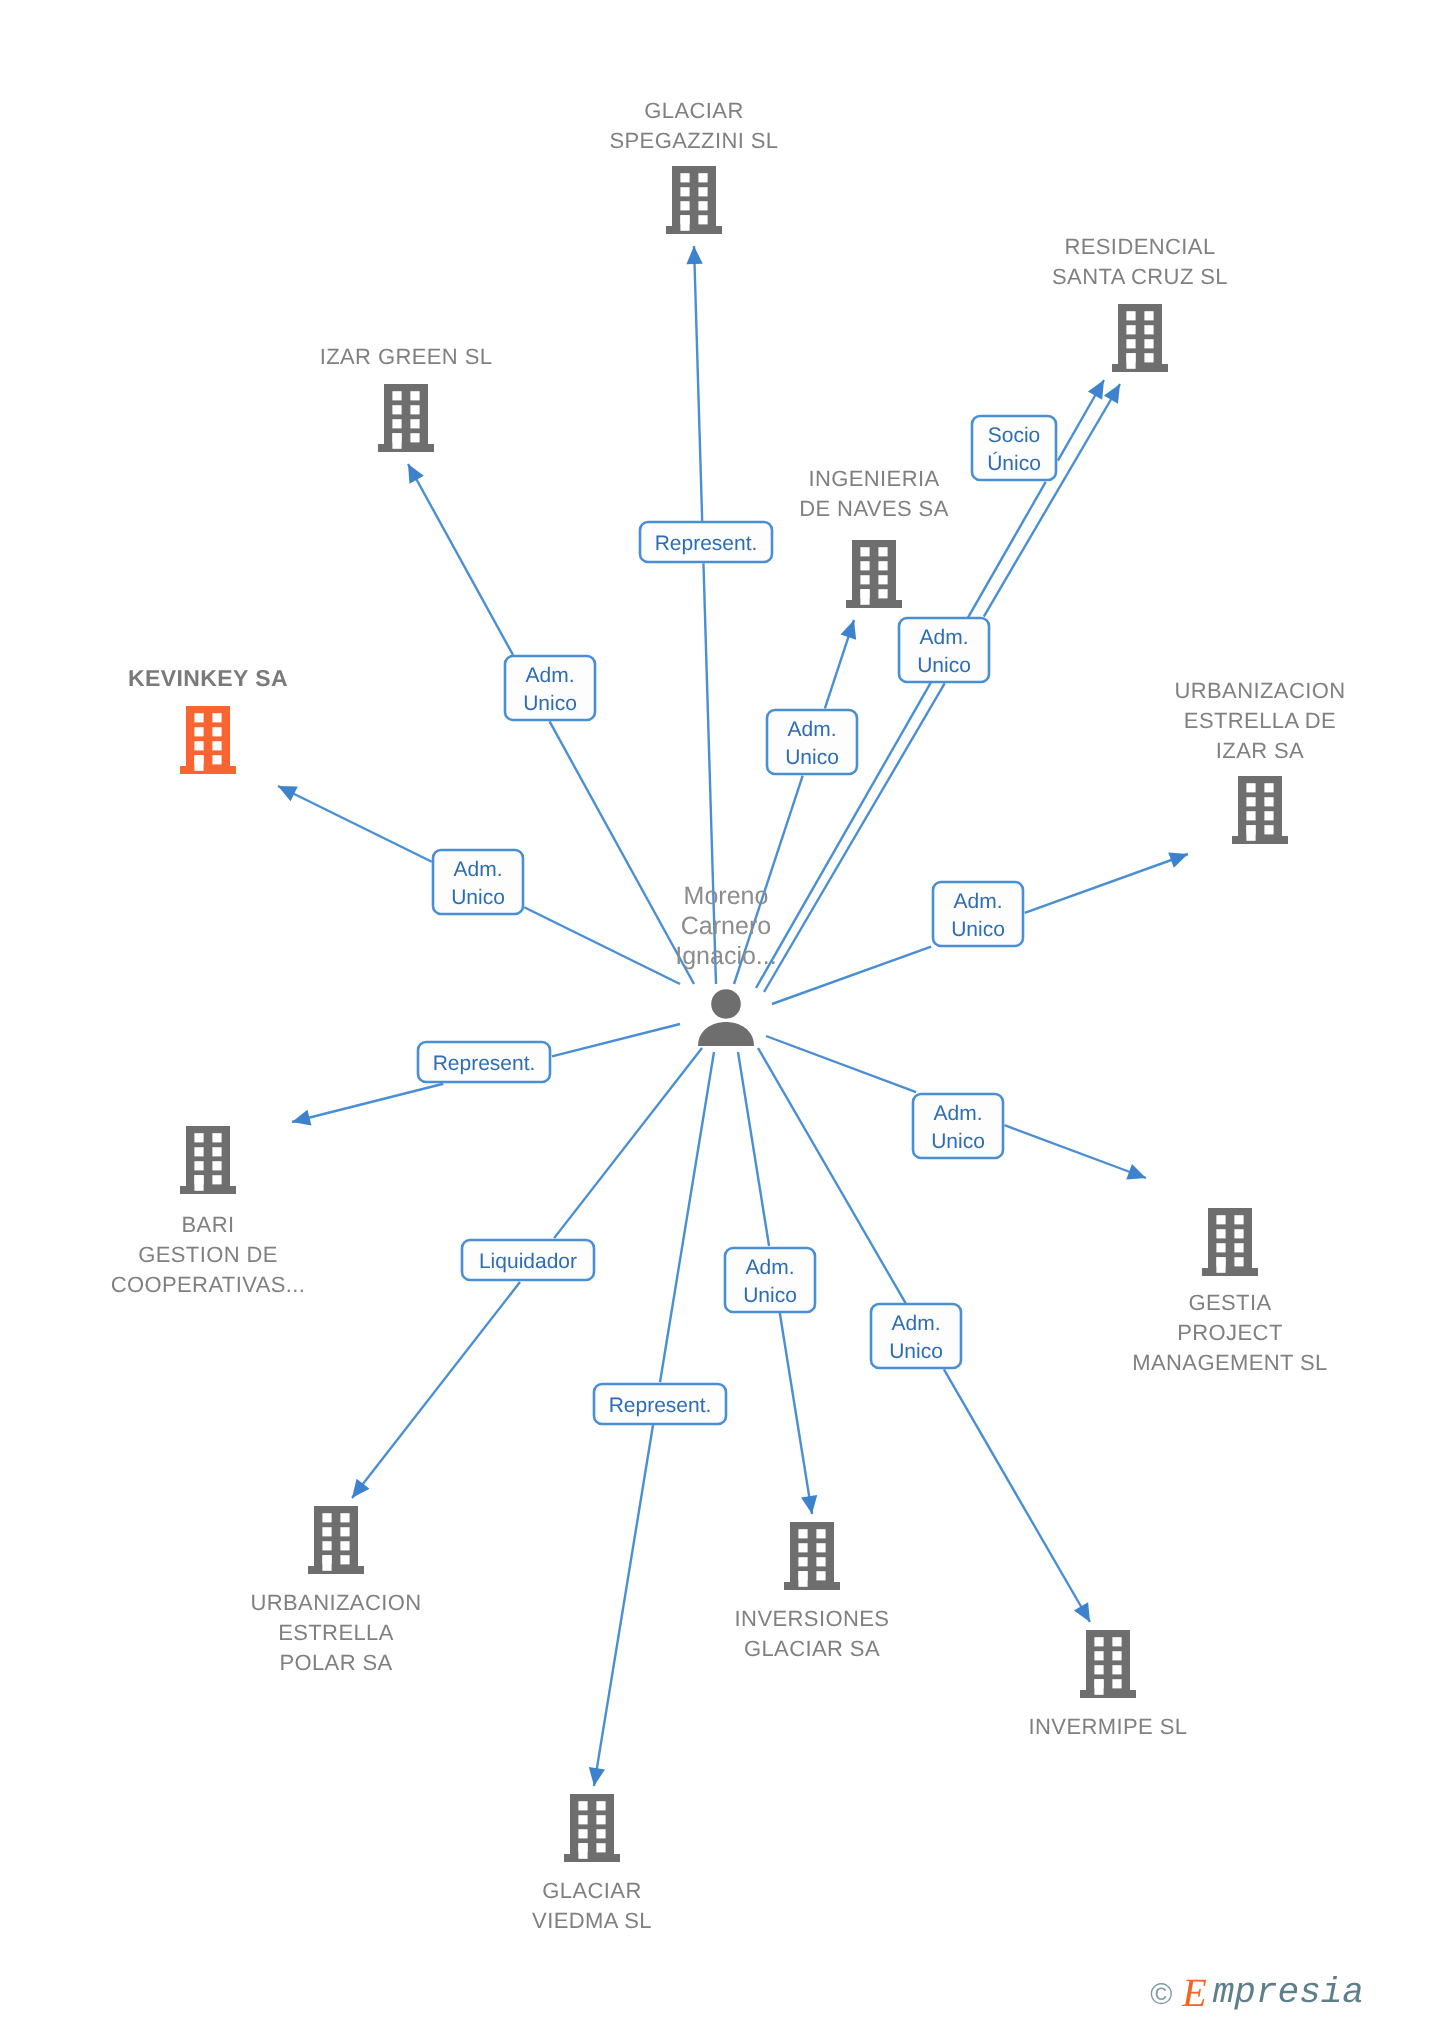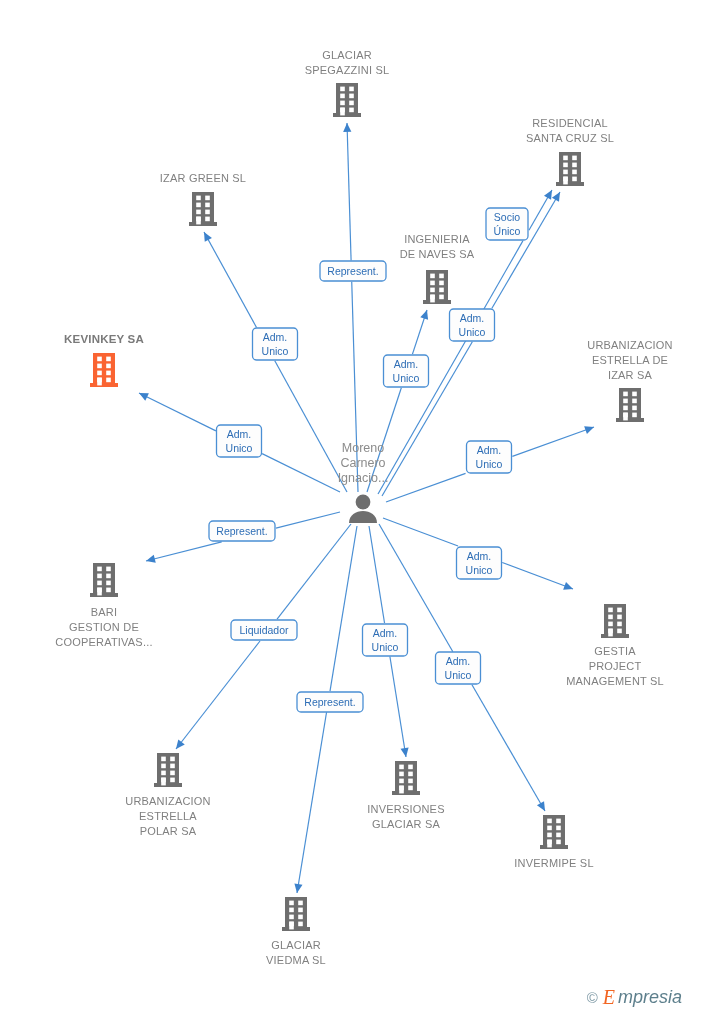--- a/index.html
+++ b/index.html
@@ -94,21 +94,21 @@
   }
   #footer-brand .brand-e {
     font-family: "Liberation Serif", serif;
     font-style: italic;
     font-size: 20px;
     color: #f26522;
     line-height: 1;
     margin-right: -2px;
   }
   #footer-brand .brand-rest {
-    font-family: Liberation Sans, sans-serif;
+    font-family: Liberation Mono, monospace;
     font-style: italic;
     font-size: 18px;
     color: #5d7f8c;
     line-height: 1;
   }
 </style>
 </head>
 <body>
 
 <div id="graph-root">

